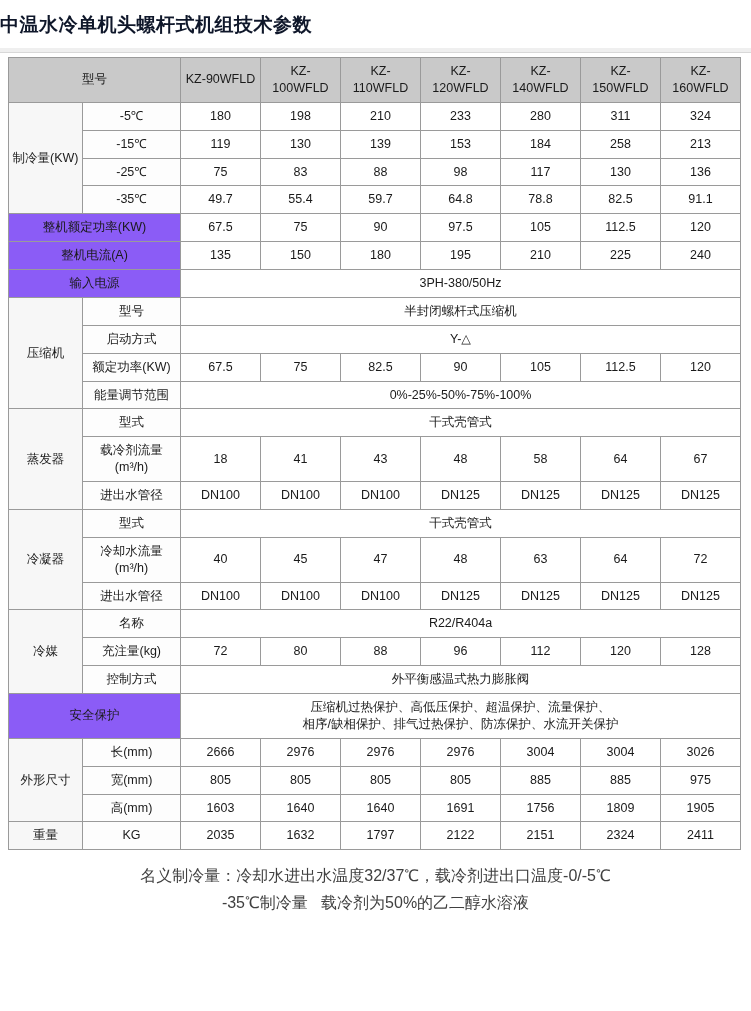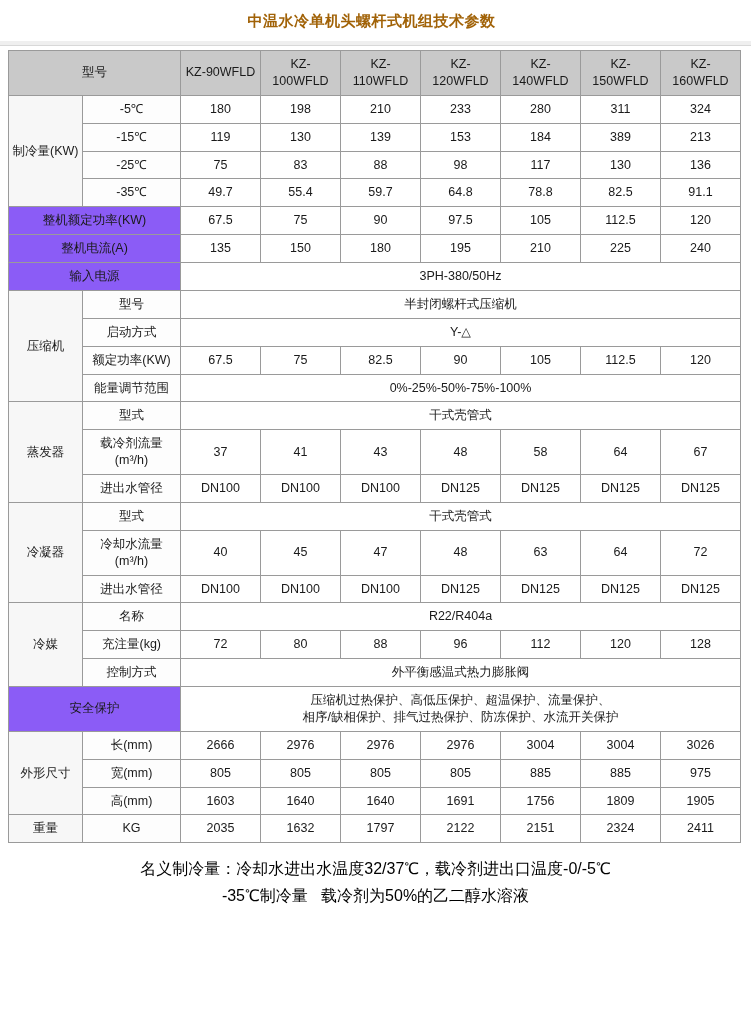--- a/index.html
+++ b/index.html
@@ -14,24 +14,24 @@
     color: #1a1a1a;
     overflow: hidden;
   }
   .page {
     position: relative;
     width: 751px;
     height: 1011px;
     box-sizing: border-box;
   }
   .title {
-    text-align: center;
-    font-size: 15px;
+    text-align: left;
+    font-size: 19px;
     font-weight: bold;
-    color: #a16207;
+    color: #0f172a;
     padding: 12px 8px 10px 0;
     letter-spacing: 0.5px;
   }
   table.spec {
     border-collapse: collapse;
     width: 683px;
     margin: 0 8px;
     table-layout: fixed;
   }
   table.spec td, table.spec th {
@@ -65,21 +65,21 @@
   }
   .topbar {
     height: 4px;
     background: #efefef;
     border-bottom: 1px solid #d8d8d8;
     margin: 0 0 4px 0;
   }
   .footer {
     text-align: center;
     font-size: 16px;
-    color: #000000;
+    color: #404040;
     line-height: 1.7;
     padding-top: 12px;
   }
   .footer div {
     white-space: pre;
   }
   .multiline {
     line-height: 1.5;
     font-size: 12.5px;
   }
@@ -131,21 +131,21 @@
         <td class="val">311</td>
         <td class="val">324</td>
       </tr>
       <tr>
         <td class="rowlabel">-15℃</td>
         <td class="val">119</td>
         <td class="val">130</td>
         <td class="val">139</td>
         <td class="val">153</td>
         <td class="val">184</td>
-        <td class="val">389</td>
+        <td class="val">258</td>
         <td class="val">213</td>
       </tr>
       <tr>
         <td class="rowlabel">-25℃</td>
         <td class="val">75</td>
         <td class="val">83</td>
         <td class="val">88</td>
         <td class="val">98</td>
         <td class="val">117</td>
         <td class="val">130</td>
@@ -213,21 +213,21 @@
         <td class="val" colspan="7">0%-25%-50%-75%-100%</td>
       </tr>
 
       <tr>
         <td class="grp" rowspan="3">蒸发器</td>
         <td class="rowlabel">型式</td>
         <td class="val" colspan="7">干式壳管式</td>
       </tr>
       <tr>
         <td class="rowlabel">载冷剂流量(m³/h)</td>
-        <td class="val">37</td>
+        <td class="val">18</td>
         <td class="val">41</td>
         <td class="val">43</td>
         <td class="val">48</td>
         <td class="val">58</td>
         <td class="val">64</td>
         <td class="val">67</td>
       </tr>
       <tr>
         <td class="rowlabel">进出水管径</td>
         <td class="val">DN100</td>

